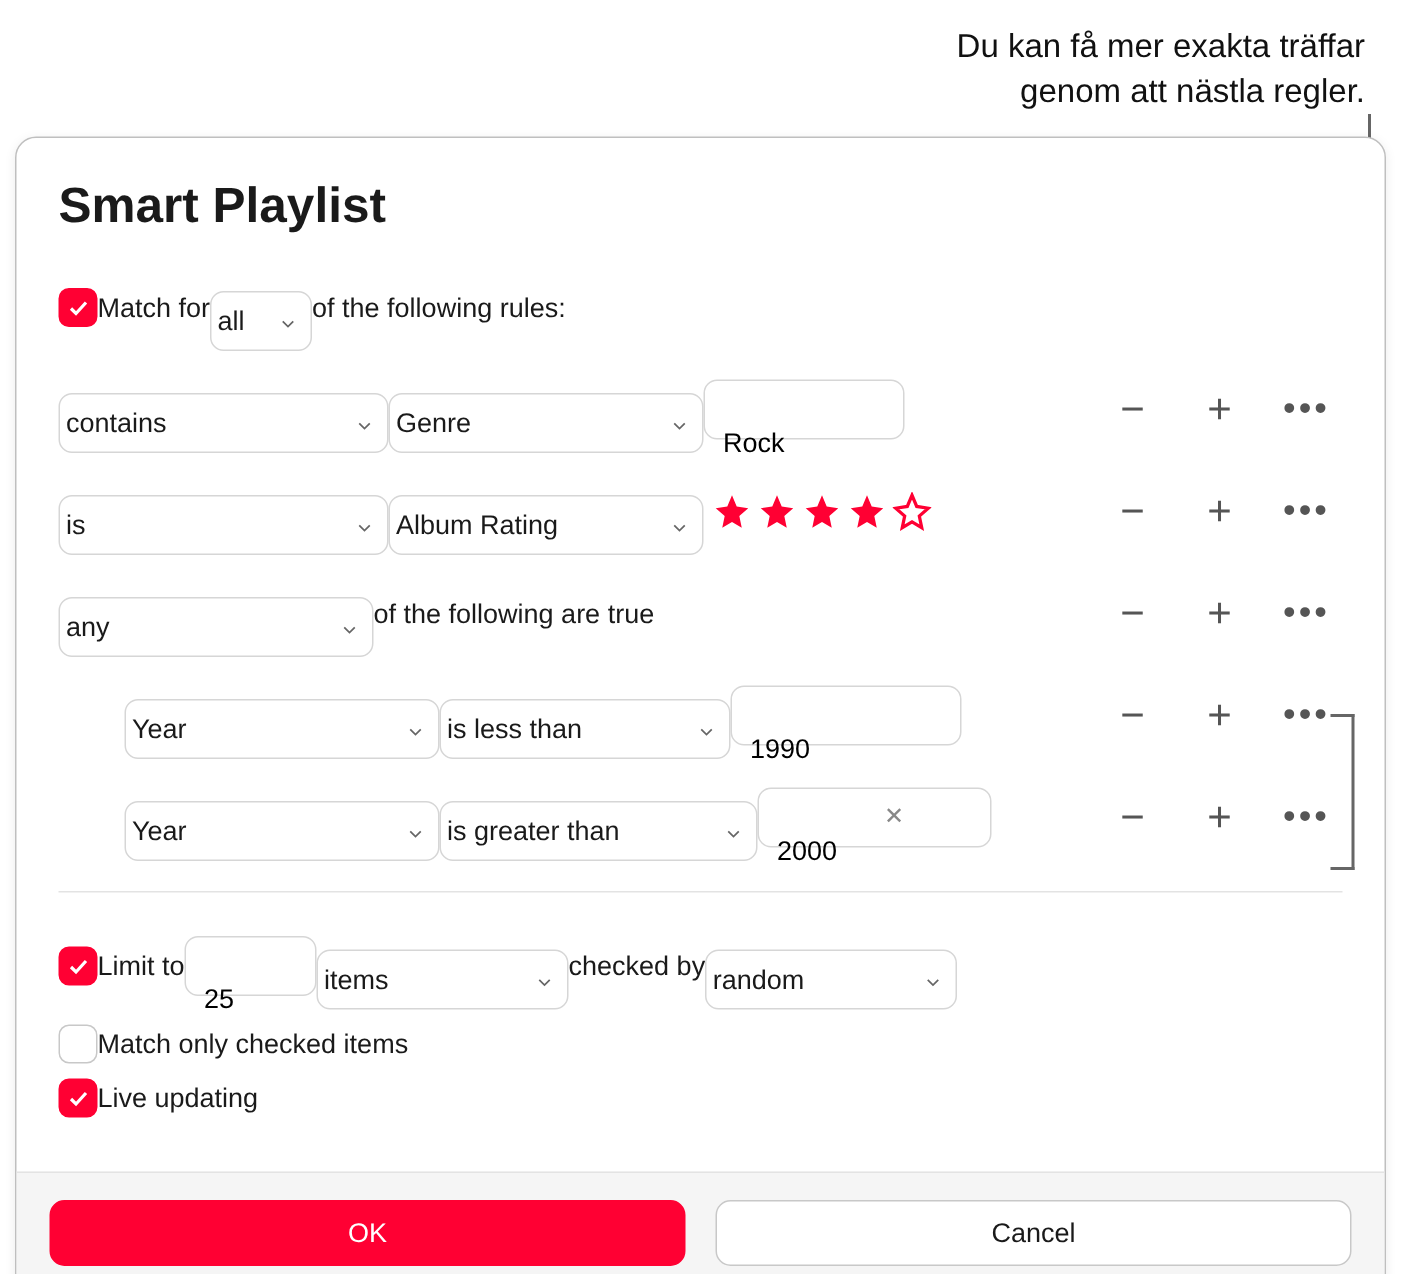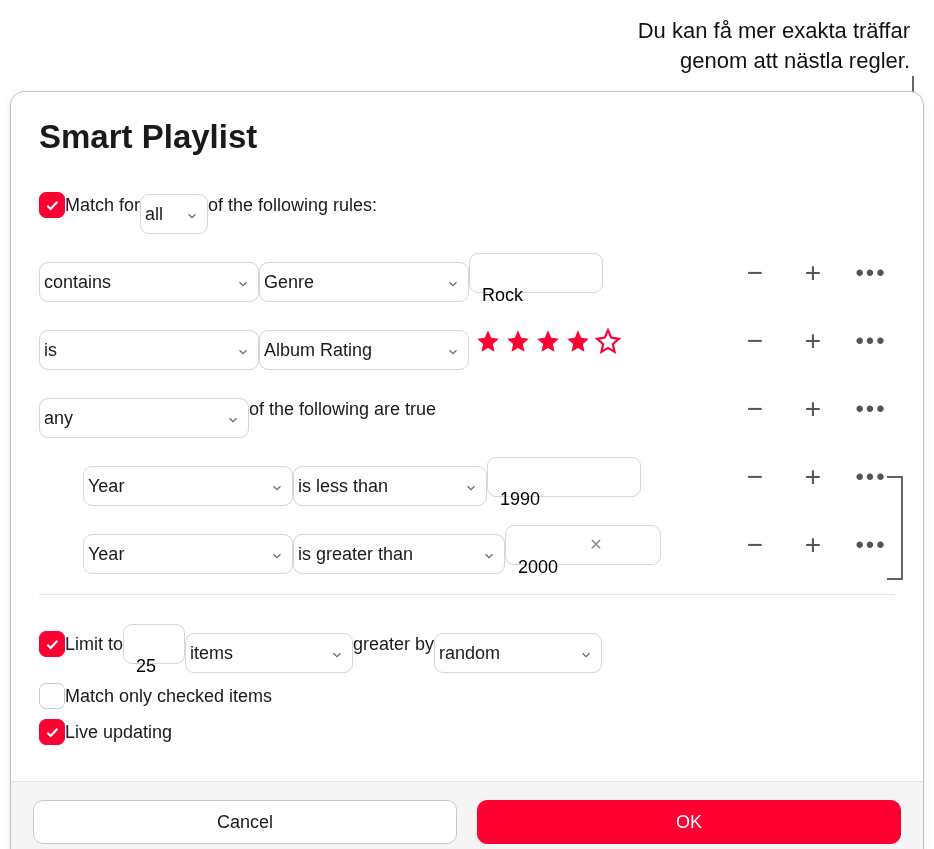--- a/index.html
+++ b/index.html
@@ -285,30 +285,30 @@
 
     <hr class="sep">
 
     <div class="row">
       <span class="chk checked">
         <svg viewBox="0 0 24 24">
             <polyline points="5 13 10 18 20 7"></polyline>
           </svg>
       </span>
       <span class="lbl">Limit to</span>
-      <span class="tinput" style="width:62px">
+      <span class="tinput" style="width:88px">
         <input value="25" style="">
       </span>
       <span class="select w-unit">
         <span>items</span>
         <span class="chev"><svg viewBox="0 0 24 24">
               <polyline points="6 9 12 15 18 9"></polyline>
             </svg></span>
       </span>
-      <span class="lbl">greater by</span>
+      <span class="lbl">checked by</span>
       <span class="select w-sel">
         <span>random</span>
         <span class="chev"><svg viewBox="0 0 24 24">
               <polyline points="6 9 12 15 18 9"></polyline>
             </svg></span>
       </span>
     </div>
 
     <div class="row">
       <span class="chk"></span>
@@ -320,16 +320,16 @@
         <svg viewBox="0 0 24 24">
             <polyline points="5 13 10 18 20 7"></polyline>
           </svg>
       </span>
       <span class="lbl">Live updating</span>
     </div>
 
   </div>
 
   <div class="footer">
+    <div class="btn primary">OK</div>
     <div class="btn">Cancel</div>
-    <div class="btn primary">OK</div>
   </div>
 </div>
 
 </body></html>

